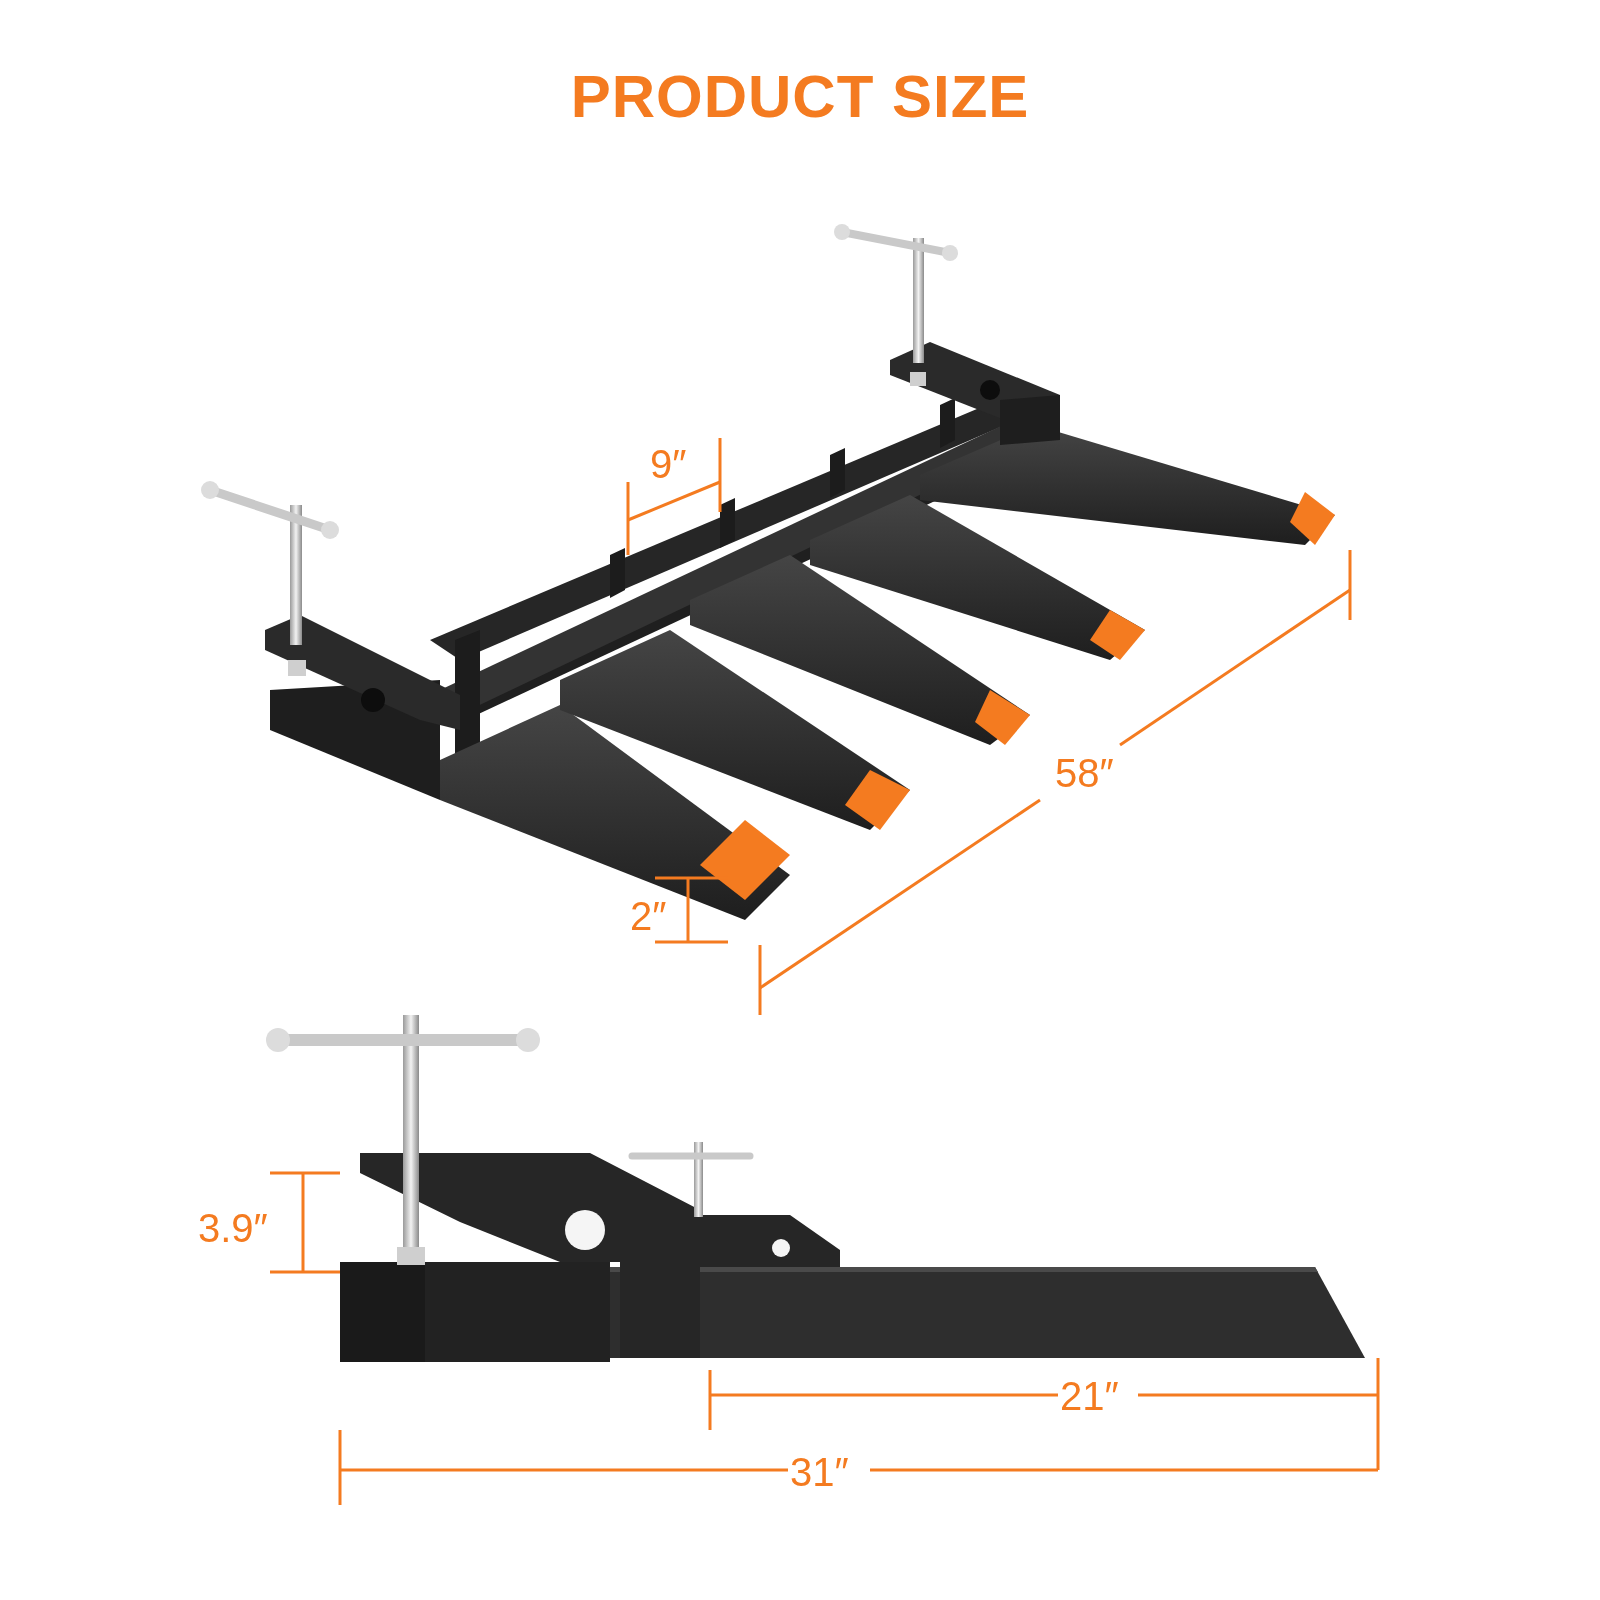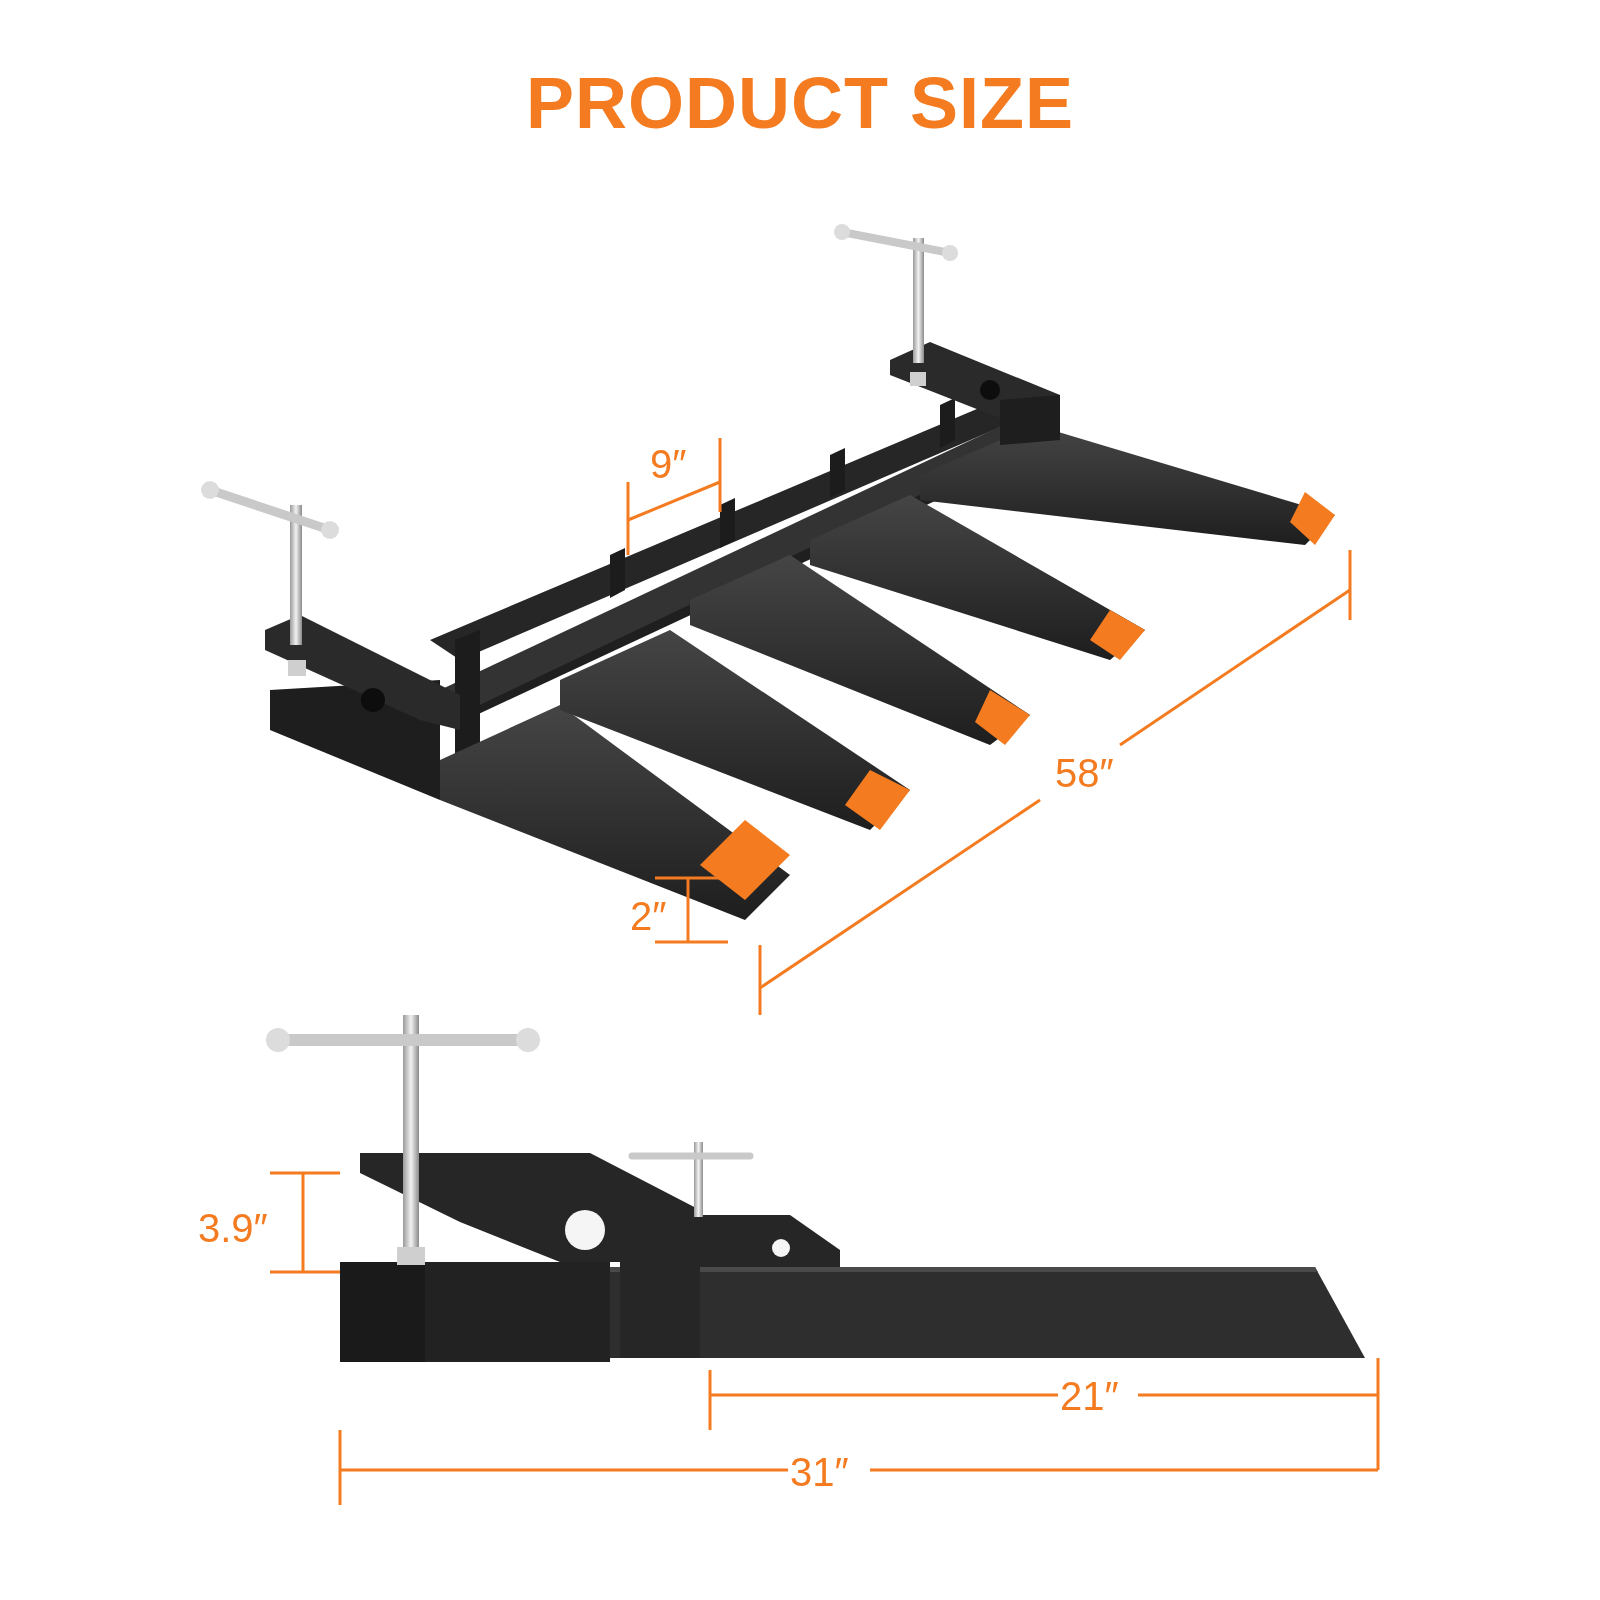--- a/index.html
+++ b/index.html
@@ -1,17 +1,17 @@
 <!DOCTYPE html>
 <html><head>
 <meta charset="utf-8">
 <style>
   html, body { margin: 0; padding: 0; background: #ffffff; }
   body { width: 1600px; height: 1600px; position: relative; overflow: hidden; font-family: "Liberation Sans", sans-serif; }
-  .title { position: absolute; left: 0; top: 62px; width: 1600px; text-align: center; font-family: "Liberation Sans", sans-serif; font-weight: 700; font-size: 72px; letter-spacing: 1px; color: #f47b20; }
+  .title { position: absolute; left: 0; top: 62px; width: 1600px; text-align: center; font-family: "Liberation Sans", sans-serif; font-weight: 700; font-size: 60px; letter-spacing: 1px; color: #f47b20; }
   svg { position: absolute; left: 0; top: 0; }
   .dim-text { font-family: "Liberation Sans", sans-serif; font-size: 40px; fill: #f47b20; }
 </style>
 </head>
 <body>
 
 <div class="title">PRODUCT SIZE</div>
 
 <svg width="1600" height="1600" viewBox="0 0 1600 1600">
   <defs>

